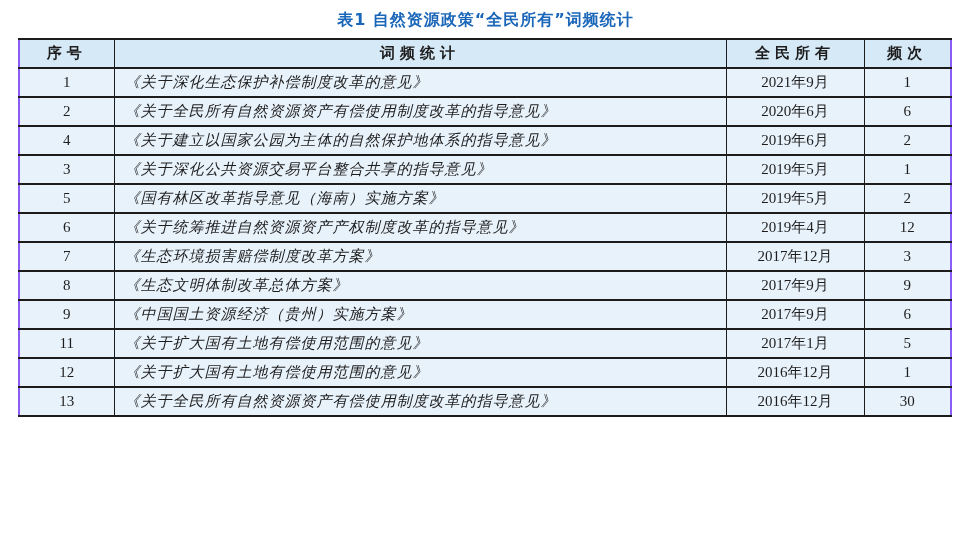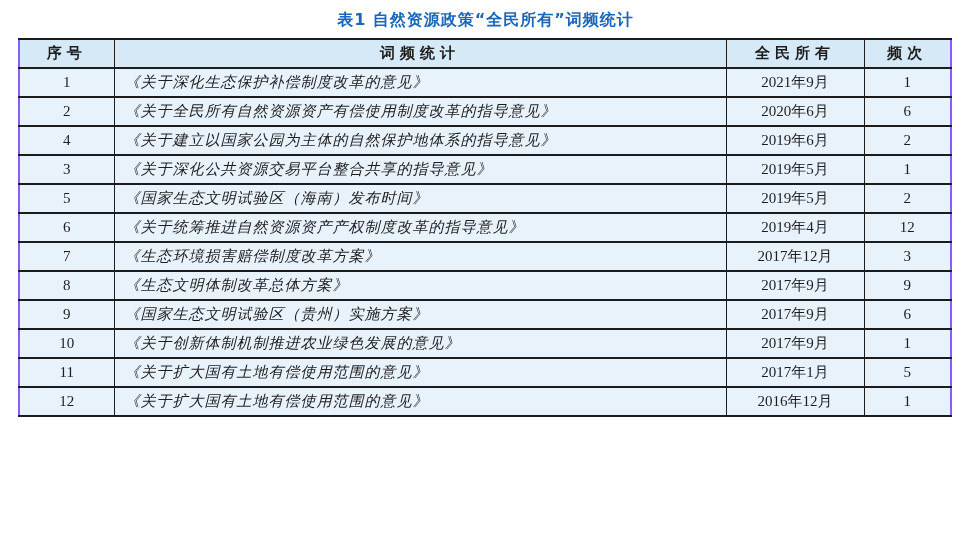--- a/index.html
+++ b/index.html
@@ -133,21 +133,21 @@
           <td class="col-freq">2</td>
         </tr>
         <tr>
           <td class="col-no">3</td>
           <td class="col-name">《关于深化公共资源交易平台整合共享的指导意见》</td>
           <td class="col-date">2019年5月</td>
           <td class="col-freq">1</td>
         </tr>
         <tr>
           <td class="col-no">5</td>
-          <td class="col-name">《国家生态文明试验区（海南）发布时间》</td>
+          <td class="col-name">《国有林区改革指导意见（海南）实施方案》</td>
           <td class="col-date">2019年5月</td>
           <td class="col-freq">2</td>
         </tr>
         <tr>
           <td class="col-no">6</td>
           <td class="col-name">《关于统筹推进自然资源资产产权制度改革的指导意见》</td>
           <td class="col-date">2019年4月</td>
           <td class="col-freq">12</td>
         </tr>
         <tr>
@@ -157,41 +157,41 @@
           <td class="col-freq">3</td>
         </tr>
         <tr>
           <td class="col-no">8</td>
           <td class="col-name">《生态文明体制改革总体方案》</td>
           <td class="col-date">2017年9月</td>
           <td class="col-freq">9</td>
         </tr>
         <tr>
           <td class="col-no">9</td>
-          <td class="col-name">《国家生态文明试验区（贵州）实施方案》</td>
+          <td class="col-name">《中国国土资源经济（贵州）实施方案》</td>
           <td class="col-date">2017年9月</td>
           <td class="col-freq">6</td>
-        </tr>
-        <tr>
-          <td class="col-no">10</td>
-          <td class="col-name">《关于创新体制机制推进农业绿色发展的意见》</td>
-          <td class="col-date">2017年9月</td>
-          <td class="col-freq">1</td>
         </tr>
         <tr>
           <td class="col-no">11</td>
           <td class="col-name">《关于扩大国有土地有偿使用范围的意见》</td>
           <td class="col-date">2017年1月</td>
           <td class="col-freq">5</td>
         </tr>
         <tr>
           <td class="col-no">12</td>
           <td class="col-name">《关于扩大国有土地有偿使用范围的意见》</td>
           <td class="col-date">2016年12月</td>
           <td class="col-freq">1</td>
+        </tr>
+        <tr>
+          <td class="col-no">13</td>
+          <td class="col-name">《关于全民所有自然资源资产有偿使用制度改革的指导意见》</td>
+          <td class="col-date">2016年12月</td>
+          <td class="col-freq">30</td>
         </tr>
         <tr>
           <td class="col-no">15</td>
           <td class="col-name">《生态文明体制改革总体方案》</td>
           <td class="col-date">2015年9月</td>
           <td class="col-freq">11</td>
         </tr>
       </tbody>
   </table>
 

